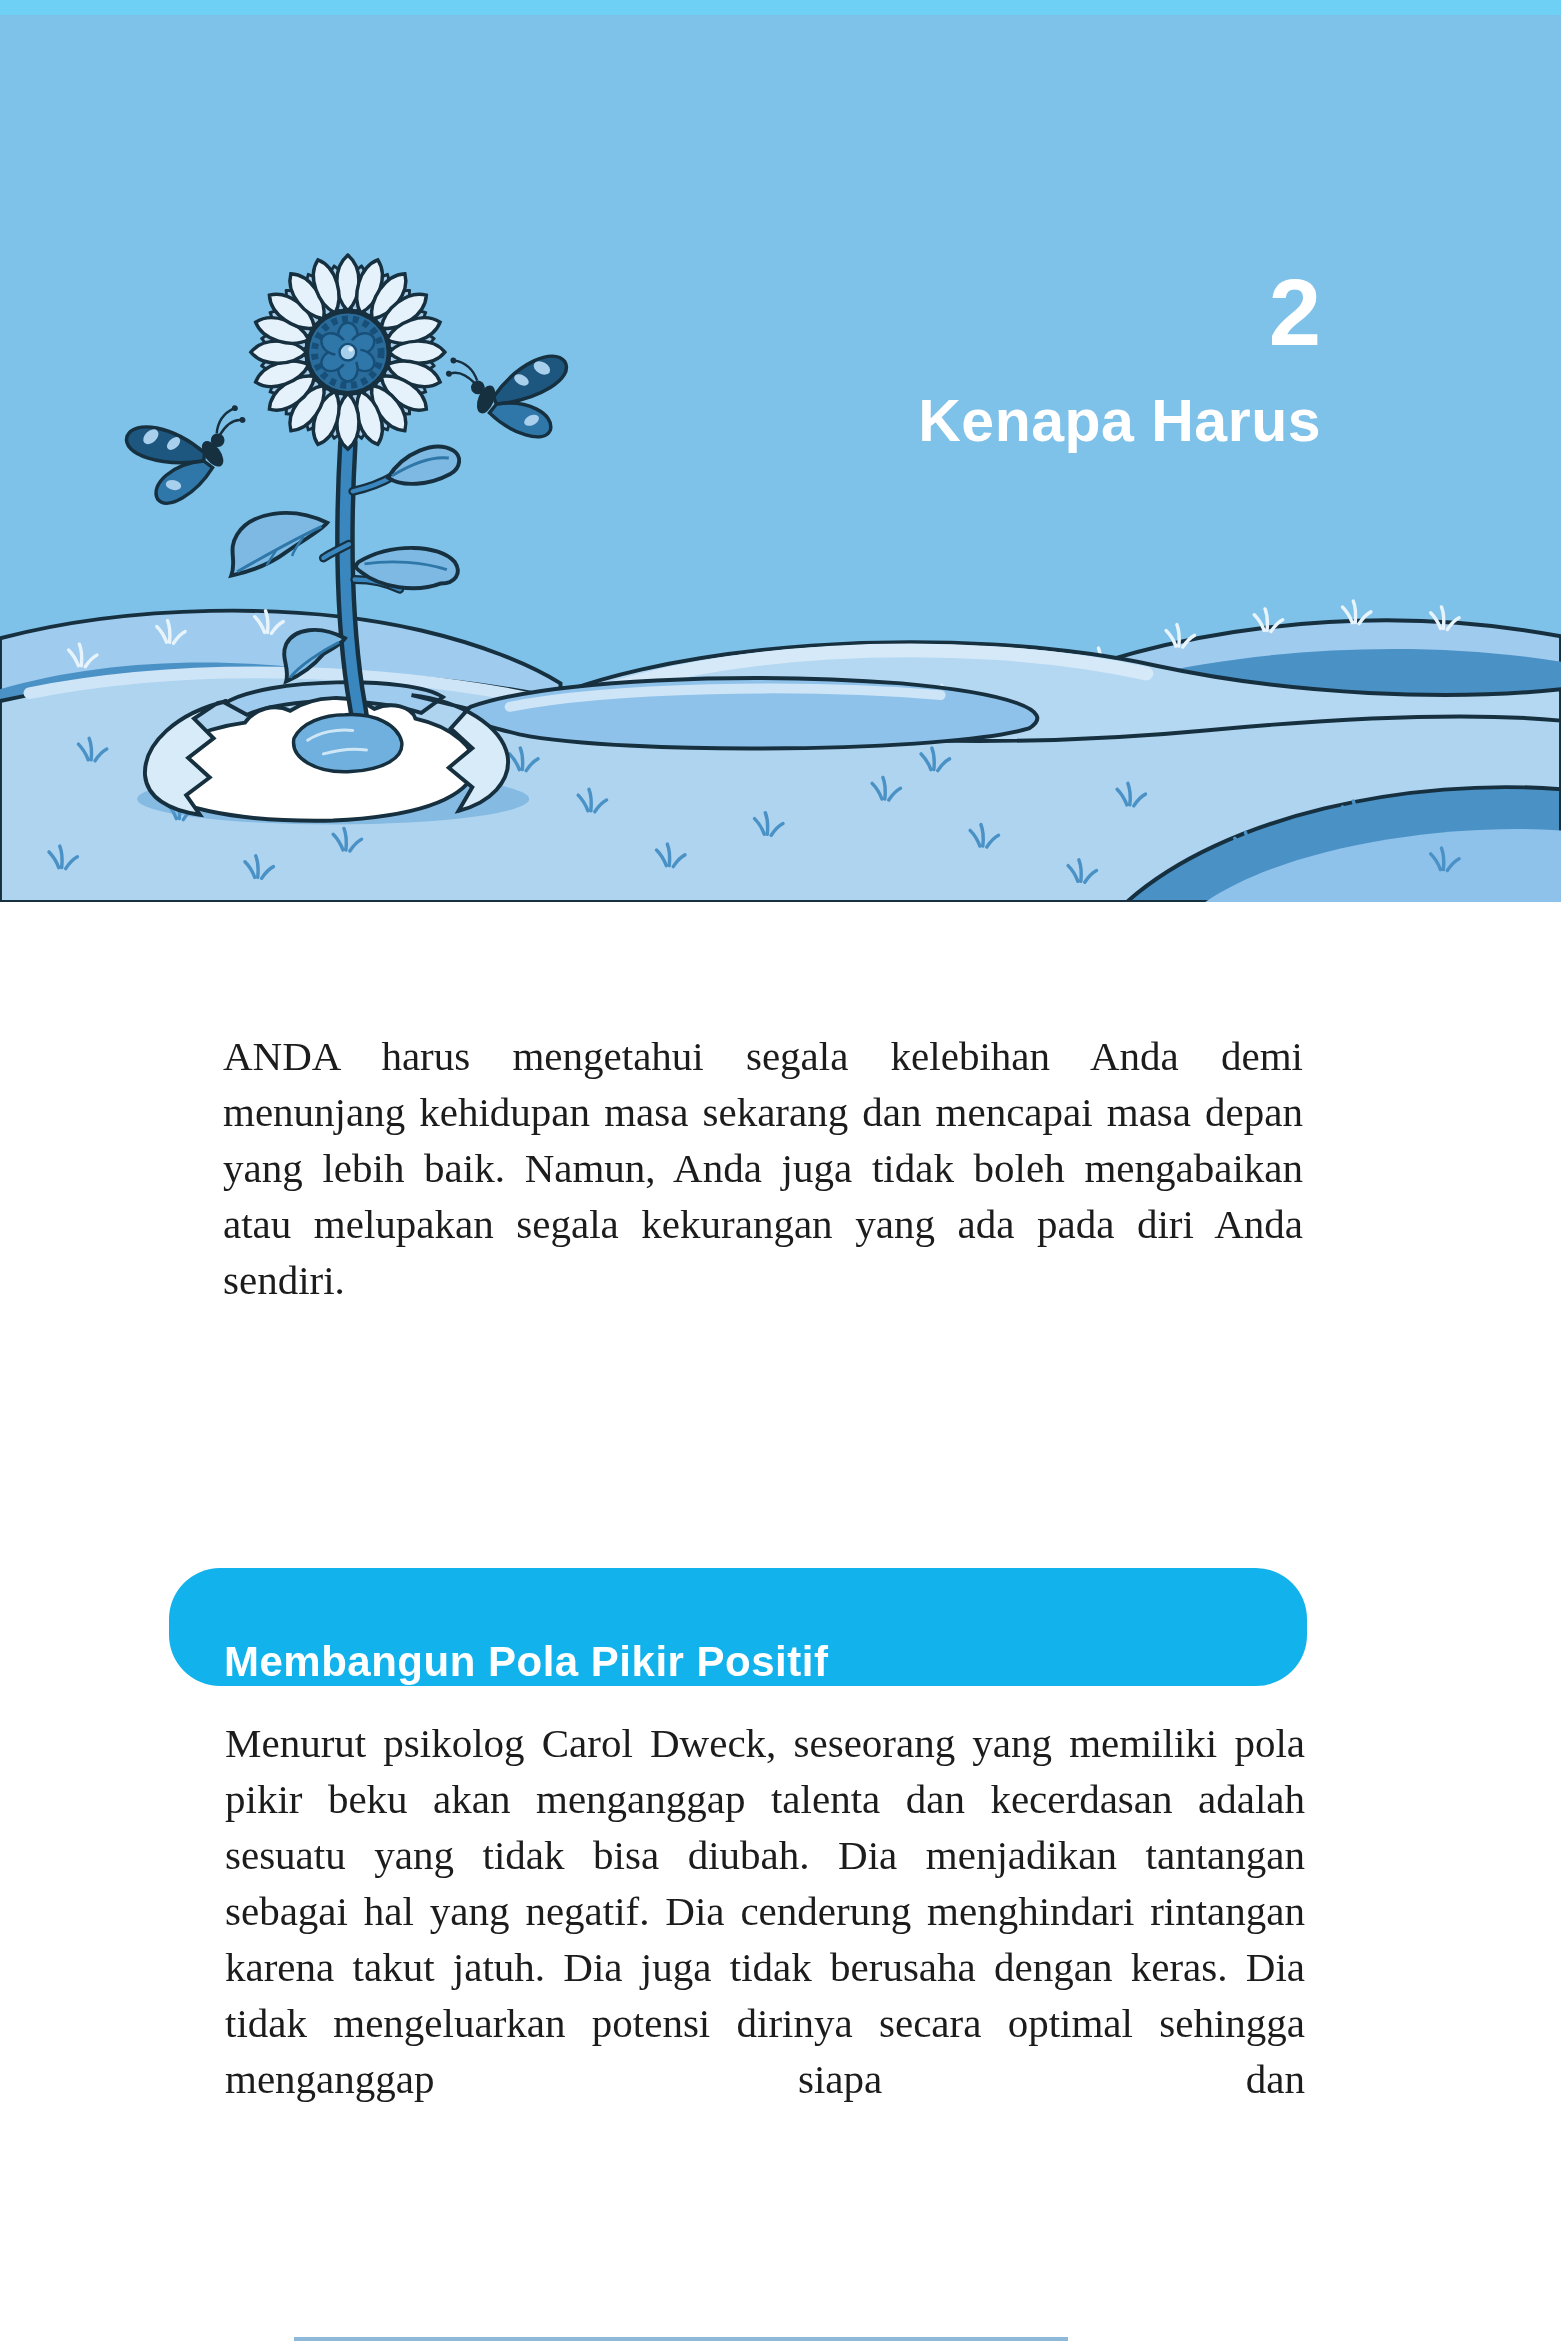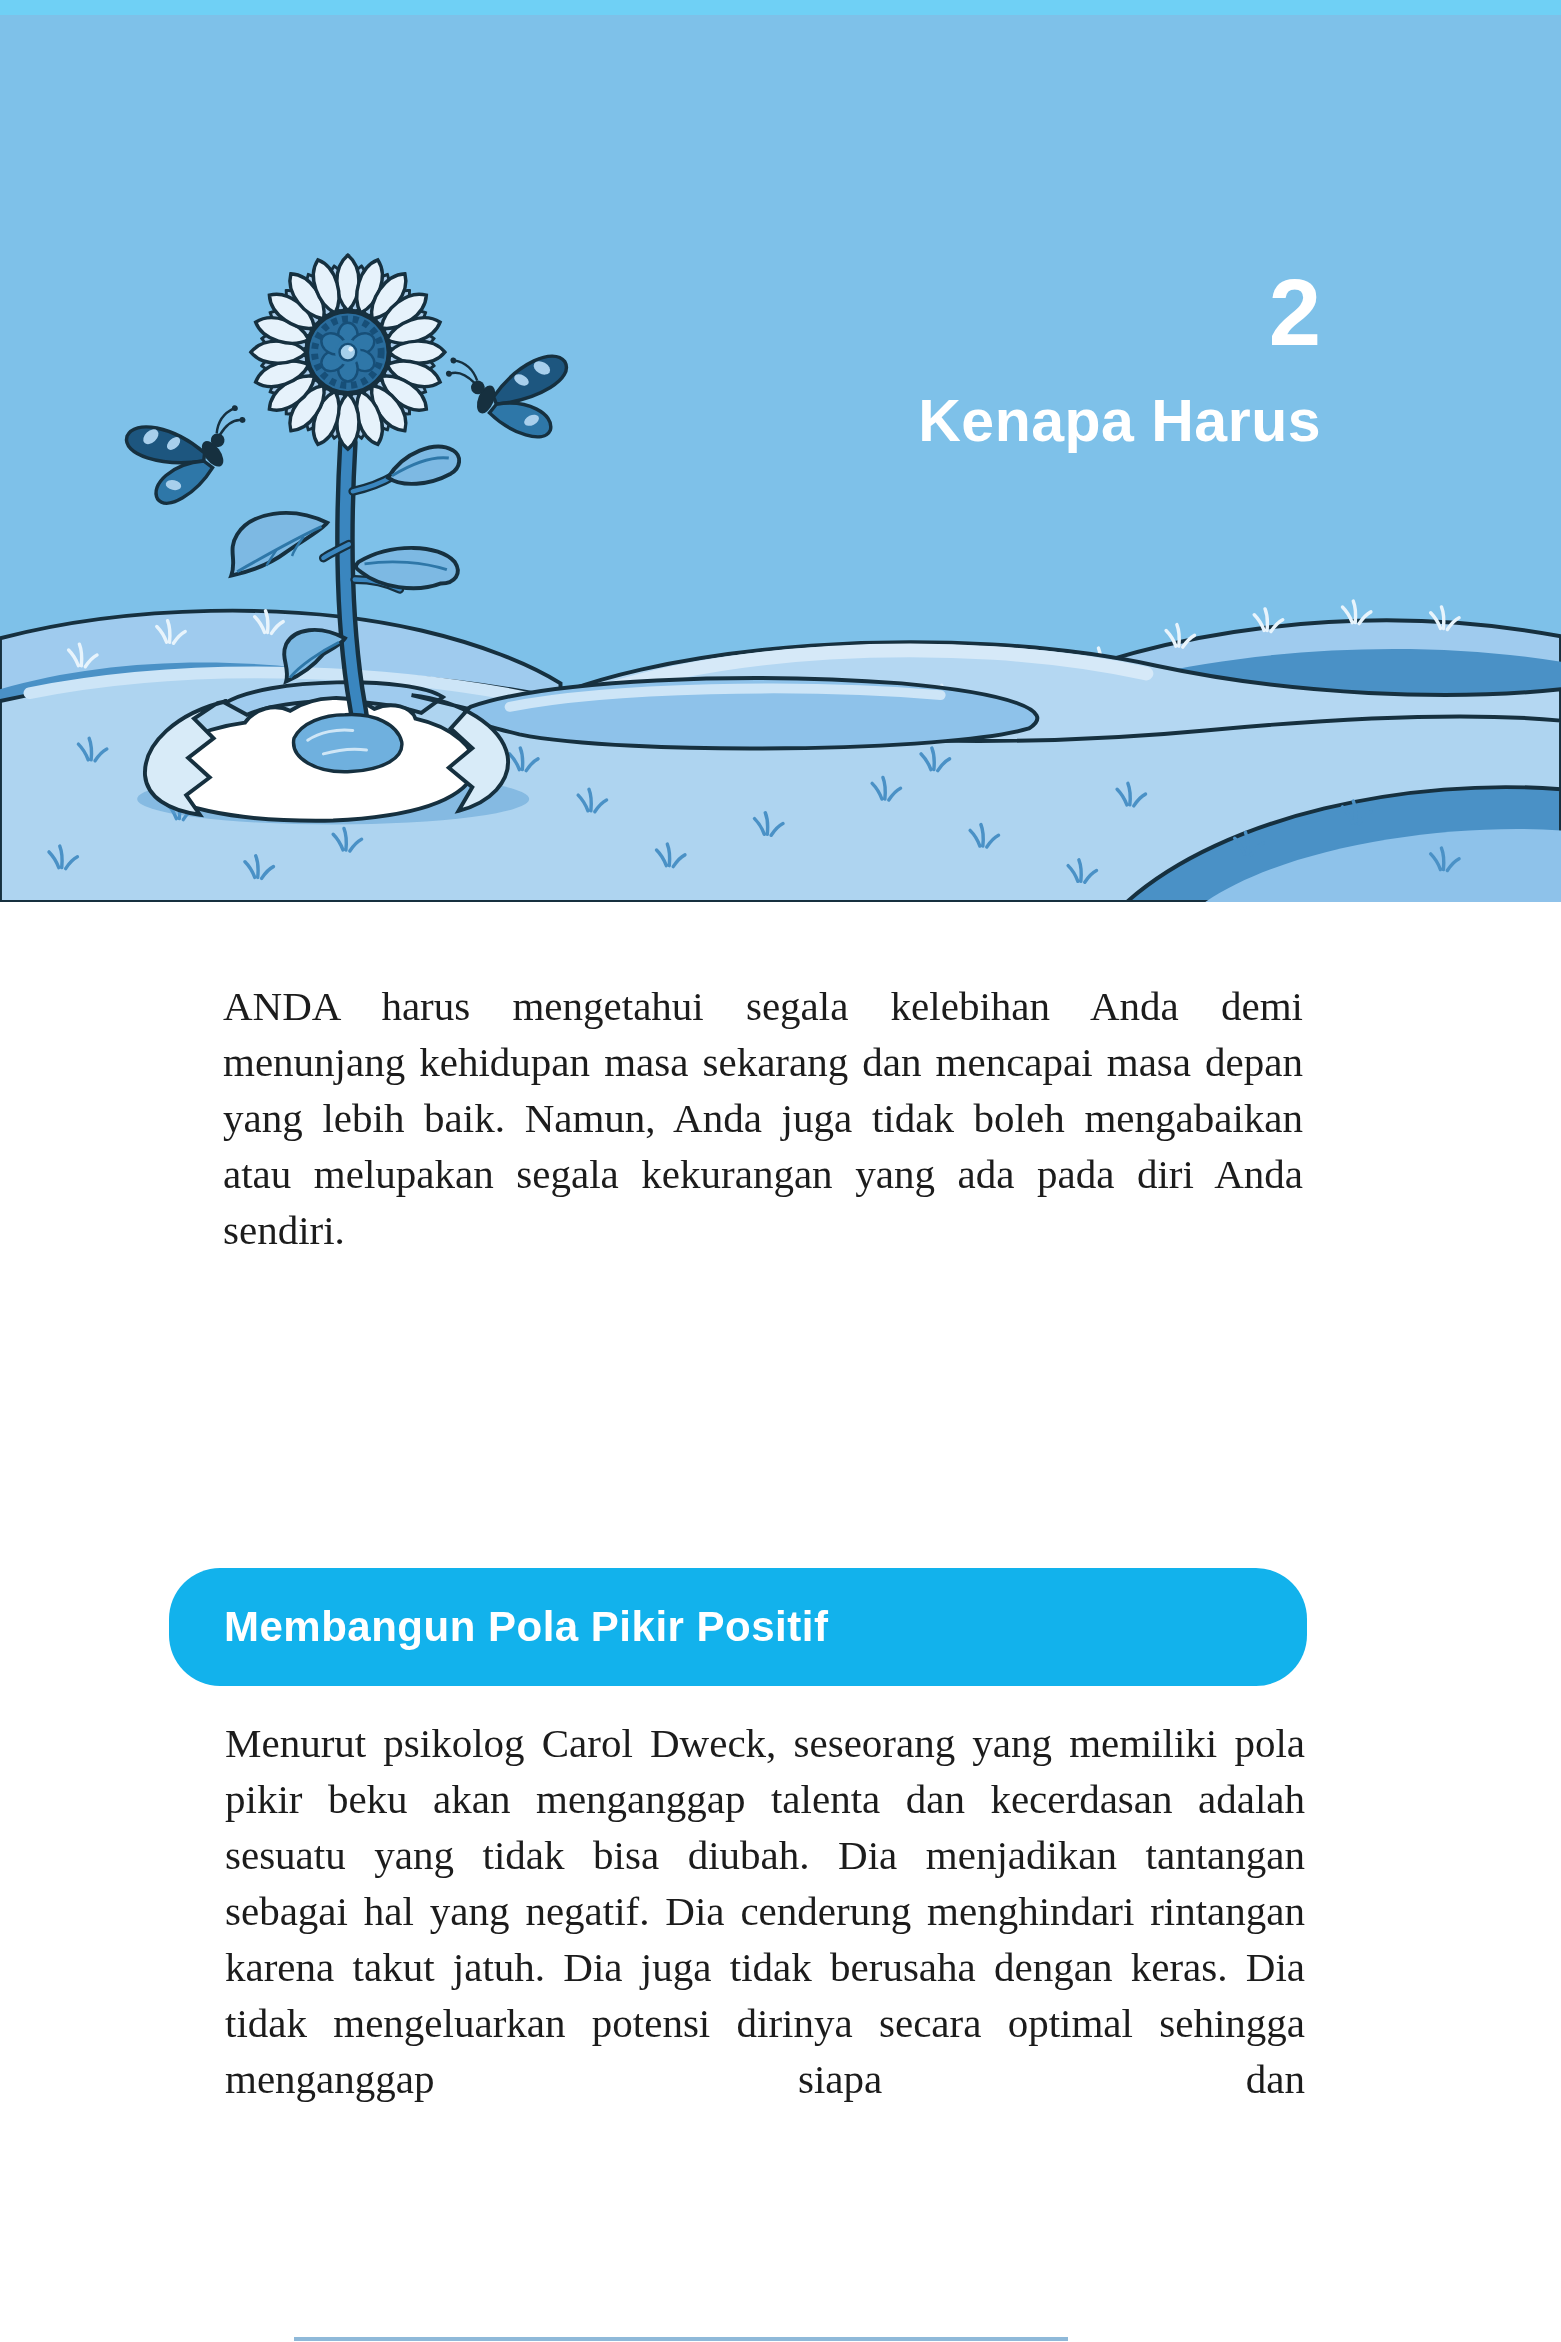--- a/index.html
+++ b/index.html
@@ -4,27 +4,27 @@
 <style>
   html,body{margin:0;padding:0;background:#ffffff;}
   .page{position:relative;width:1561px;height:2343px;background:#ffffff;overflow:hidden;
         font-family:"Liberation Sans",sans-serif;}
   .top-strip{position:absolute;top:0;left:0;width:1561px;height:14.7px;background:#6fd0f5;}
   .hero{position:absolute;top:14.7px;left:0;width:1561px;height:887px;background:#7ec1e9;overflow:hidden;}
   .hero-art{position:absolute;top:0;left:0;width:1561px;height:887px;display:block;}
   .chapter-block{position:absolute;top:251px;right:240px;text-align:right;color:#ffffff;}
   .chapter-number{font-size:94px;font-weight:600;line-height:1;margin-bottom:19.6px;}
   .chapter-title{font-size:59px;font-weight:700;line-height:1.45;letter-spacing:0.5px;}
-  .body-col{position:absolute;left:223px;top:978px;width:1080px;
+  .body-col{position:absolute;left:223px;top:1028px;width:1080px;
             font-family:"Liberation Serif","DejaVu Serif",serif;
             font-size:41px;line-height:56px;color:#1c1c1c;text-align:justify;}
   .para{margin:0;}
   .para.indent{text-indent:73px;}
   .section-banner{position:absolute;left:169px;top:1568px;width:1138px;height:118px;
-            background:#12b2ec;border-radius:51px;display:flex;align-items:center;
+            background:#12b2ec;border-radius:51px;display:flex;align-items:flex-end;
             padding-left:55px;box-sizing:border-box;color:#ffffff;
             font-size:42px;font-weight:700;letter-spacing:0.5px;}
   .para3{position:absolute;left:223px;top:1713px;width:1080px;margin:2px;
             font-family:"Liberation Serif","DejaVu Serif",serif;
             font-size:41px;line-height:56px;color:#1c1c1c;
             text-align:justify;text-align-last:justify;}
   .bottom-line{position:absolute;left:294px;top:2337px;width:774px;height:3.9px;background:#8fb9d9;}
 </style>
 </head>
 <body>

